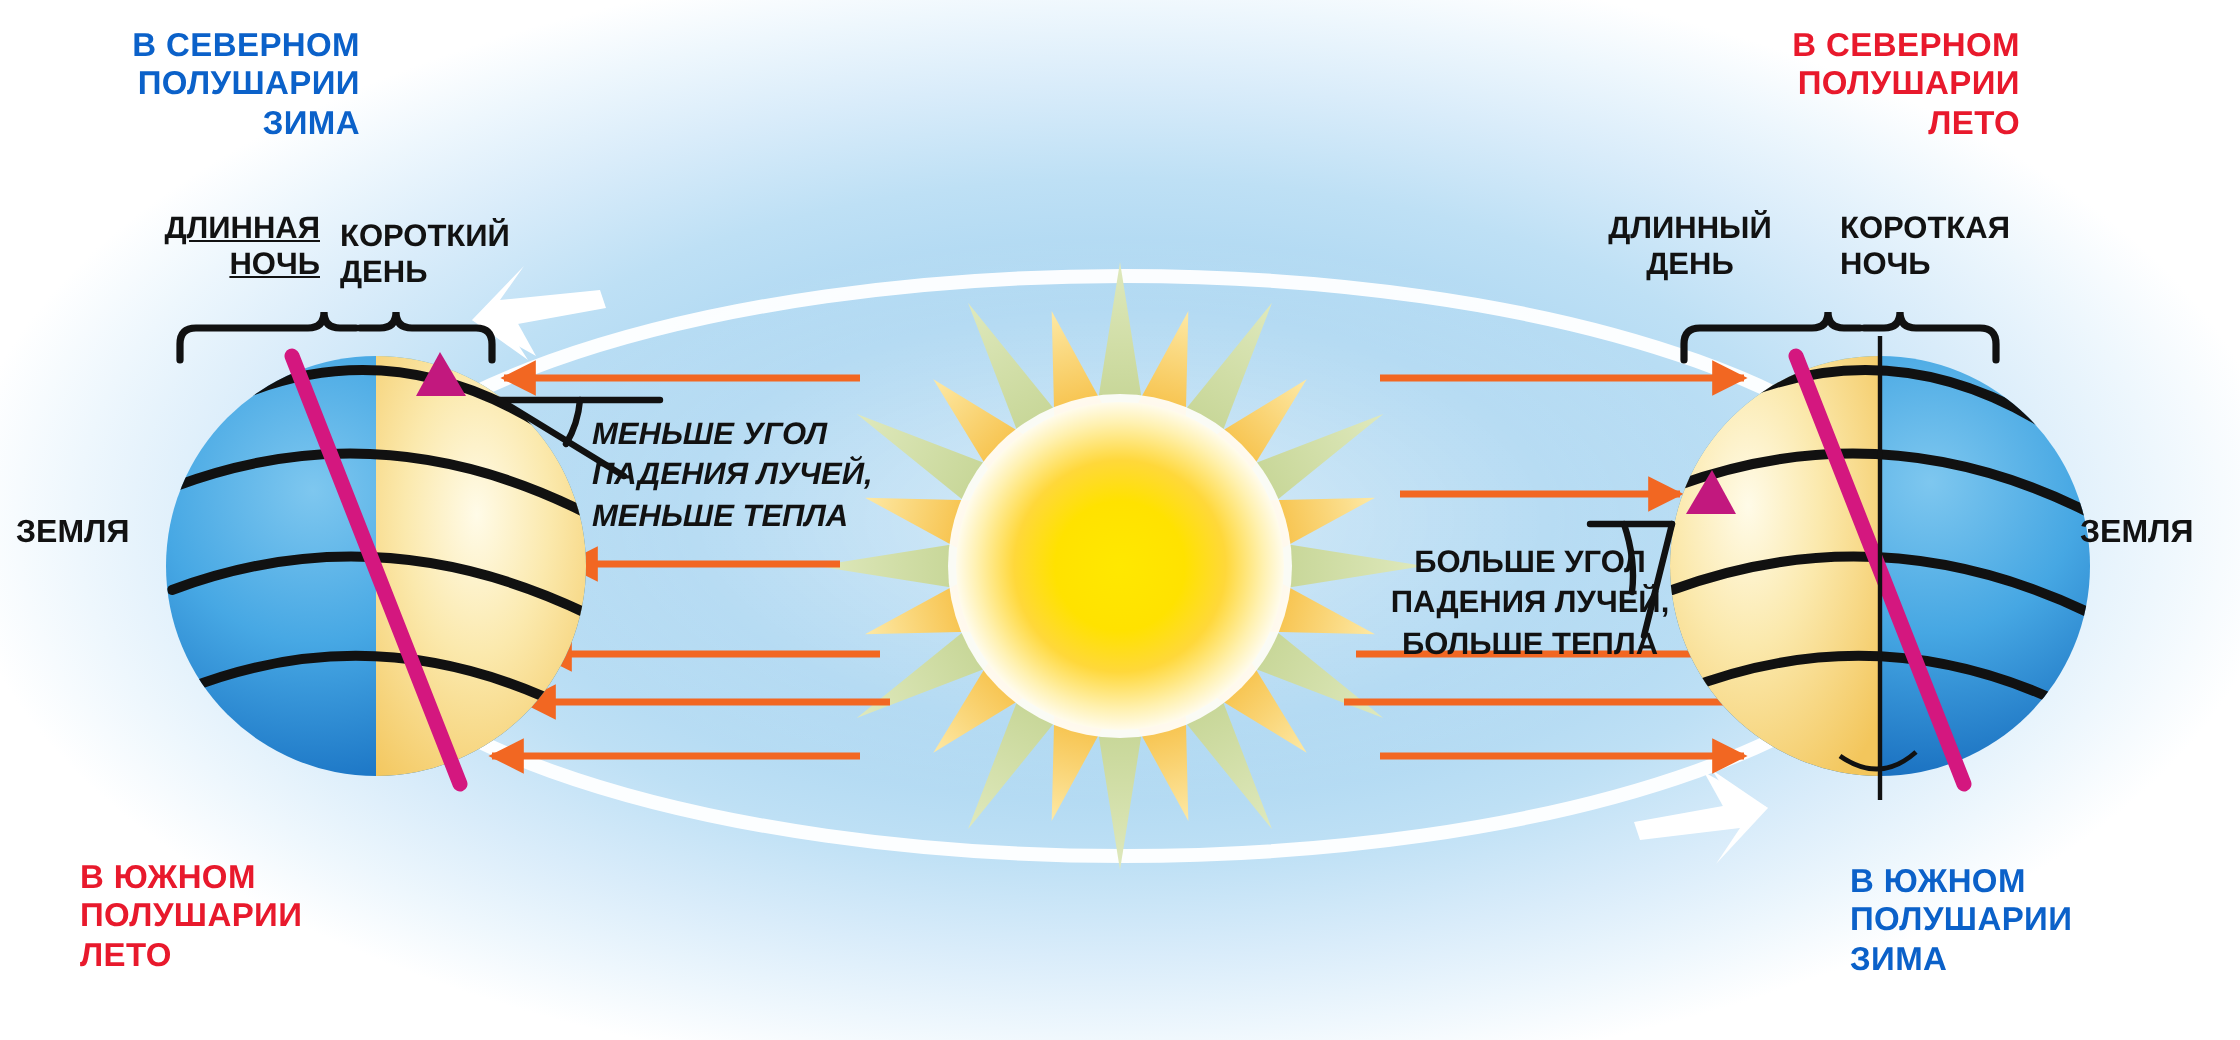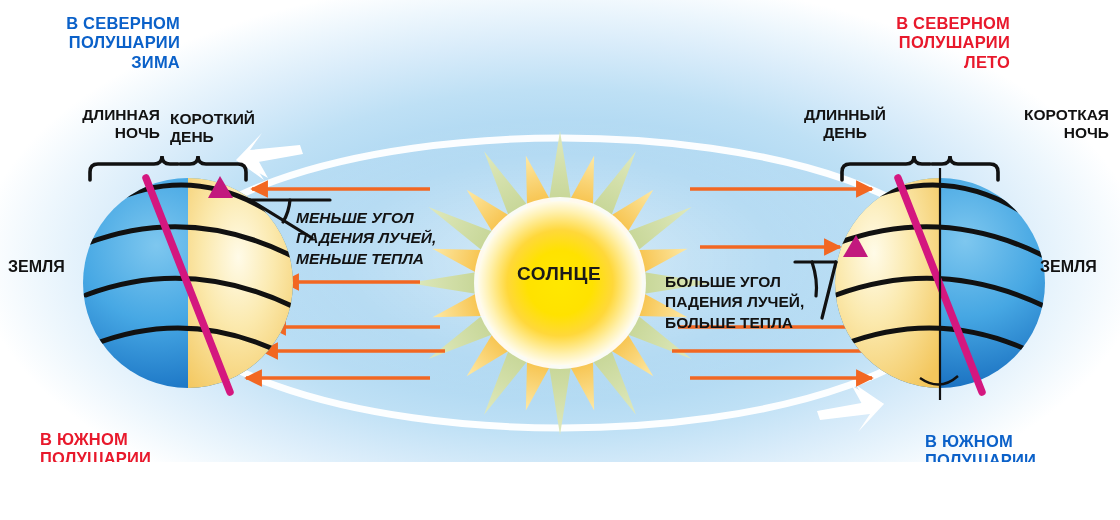--- a/index.html
+++ b/index.html
@@ -2,21 +2,21 @@
 <html><head>
 <meta charset="utf-8">
 <style>
   html,body{margin:0;padding:0;}
   body{
     width:1120px;height:520px;overflow:hidden;
     font-family:"Liberation Sans", sans-serif;
     background:#ffffff;
     position:relative;
   }
-  #stage{position:absolute;left:0;top:0;width:1120px;height:462px;overflow:hidden;background:#bef264;}
+  #stage{position:absolute;left:0;top:0;width:1120px;height:520px;overflow:hidden;background:#bef264;}
 
   
   .bg-glow{
     position:absolute;left:-40px;top:-60px;width:1200px;height:640px;
     background:radial-gradient(ellipse 50% 46% at 50% 50%,
         #a8d4f0 0%, #a9d5f1 36%, #bee0f5 58%, #d9ecfa 74%, #eef7fd 87%, #ffffff 97%);
     pointer-events:none;
   }
   .bg-glow2{
     position:absolute;left:60px;top:30px;width:1000px;height:460px;
@@ -31,30 +31,30 @@
   .lbl{position:absolute;font-weight:bold;line-height:1.18;white-space:pre-line;}
   .lbl-blue{color:#0b61c9;}
   .lbl-red{color:#e8192c;}
   .lbl-black{color:#121212;}
 
   #ttl-nw{left:20px;top:14px;width:160px;text-align:right;font-size:16.5px;letter-spacing:0.2px;}
   #ttl-ne{left:700px;top:14px;width:310px;text-align:right;font-size:16.5px;letter-spacing:0.2px;}
   #ttl-sw{left:40px;top:430px;width:210px;text-align:left;font-size:16.5px;letter-spacing:0.2px;}
   #ttl-se{left:925px;top:432px;width:200px;text-align:left;font-size:16.5px;letter-spacing:0.2px;}
 
-  #dn-left-night{left:40px;top:106px;width:120px;text-align:right;font-size:15.5px;}
+  #dn-left-night{left:40px;top:106px;width:120px;text-align:right;font-size:15.5px;text-decoration:underline;}
   #dn-left-day{left:170px;top:110px;width:110px;text-align:left;font-size:15.5px;}
   #dn-right-day{left:780px;top:106px;width:130px;text-align:center;font-size:15.5px;}
-  #dn-right-night{left:979px;top:106px;width:130px;text-align:right;font-size:15.5px;}
+  #dn-right-night{left:920px;top:106px;width:130px;text-align:left;font-size:15.5px;}
 
   #earth-left-lbl{left:8px;top:258px;font-size:16px;}
   #earth-right-lbl{left:1040px;top:258px;font-size:16px;}
 
   #msg-left{left:296px;top:208px;width:190px;font-size:15.5px;line-height:1.32;text-align:left;font-style:italic;}
-  #msg-right{left:665px;top:272px;width:200px;font-size:15.5px;line-height:1.32;text-align:left;}
+  #msg-right{left:665px;top:272px;width:200px;font-size:15.5px;line-height:1.32;text-align:center;}
 
   #angle-lbl{left:915px;top:400px;font-size:16.5px;color:#121212;font-weight:bold;}
   #angle-lbl sup{font-size:10px;}
 
   #sun-lbl{
     position:absolute;left:474px;top:263px;width:170px;text-align:center;
     font-size:19px;font-weight:bold;color:#1a1a1a;letter-spacing:0.5px;
   }
 </style>
 </head>
@@ -287,15 +287,14 @@
   <div class="lbl lbl-black" id="msg-left">МЕНЬШЕ УГОЛ
 ПАДЕНИЯ ЛУЧЕЙ,
 МЕНЬШЕ ТЕПЛА</div>
 
   <div class="lbl lbl-black" id="msg-right">БОЛЬШЕ УГОЛ
 ПАДЕНИЯ ЛУЧЕЙ,
 БОЛЬШЕ ТЕПЛА</div>
 
   <div id="angle-lbl"><span>23,5</span><sup>o</sup></div>
 
-  <div id="sun-lbl">СОЛНЦЕ</div>
 
 </div>
 
 </body></html>

